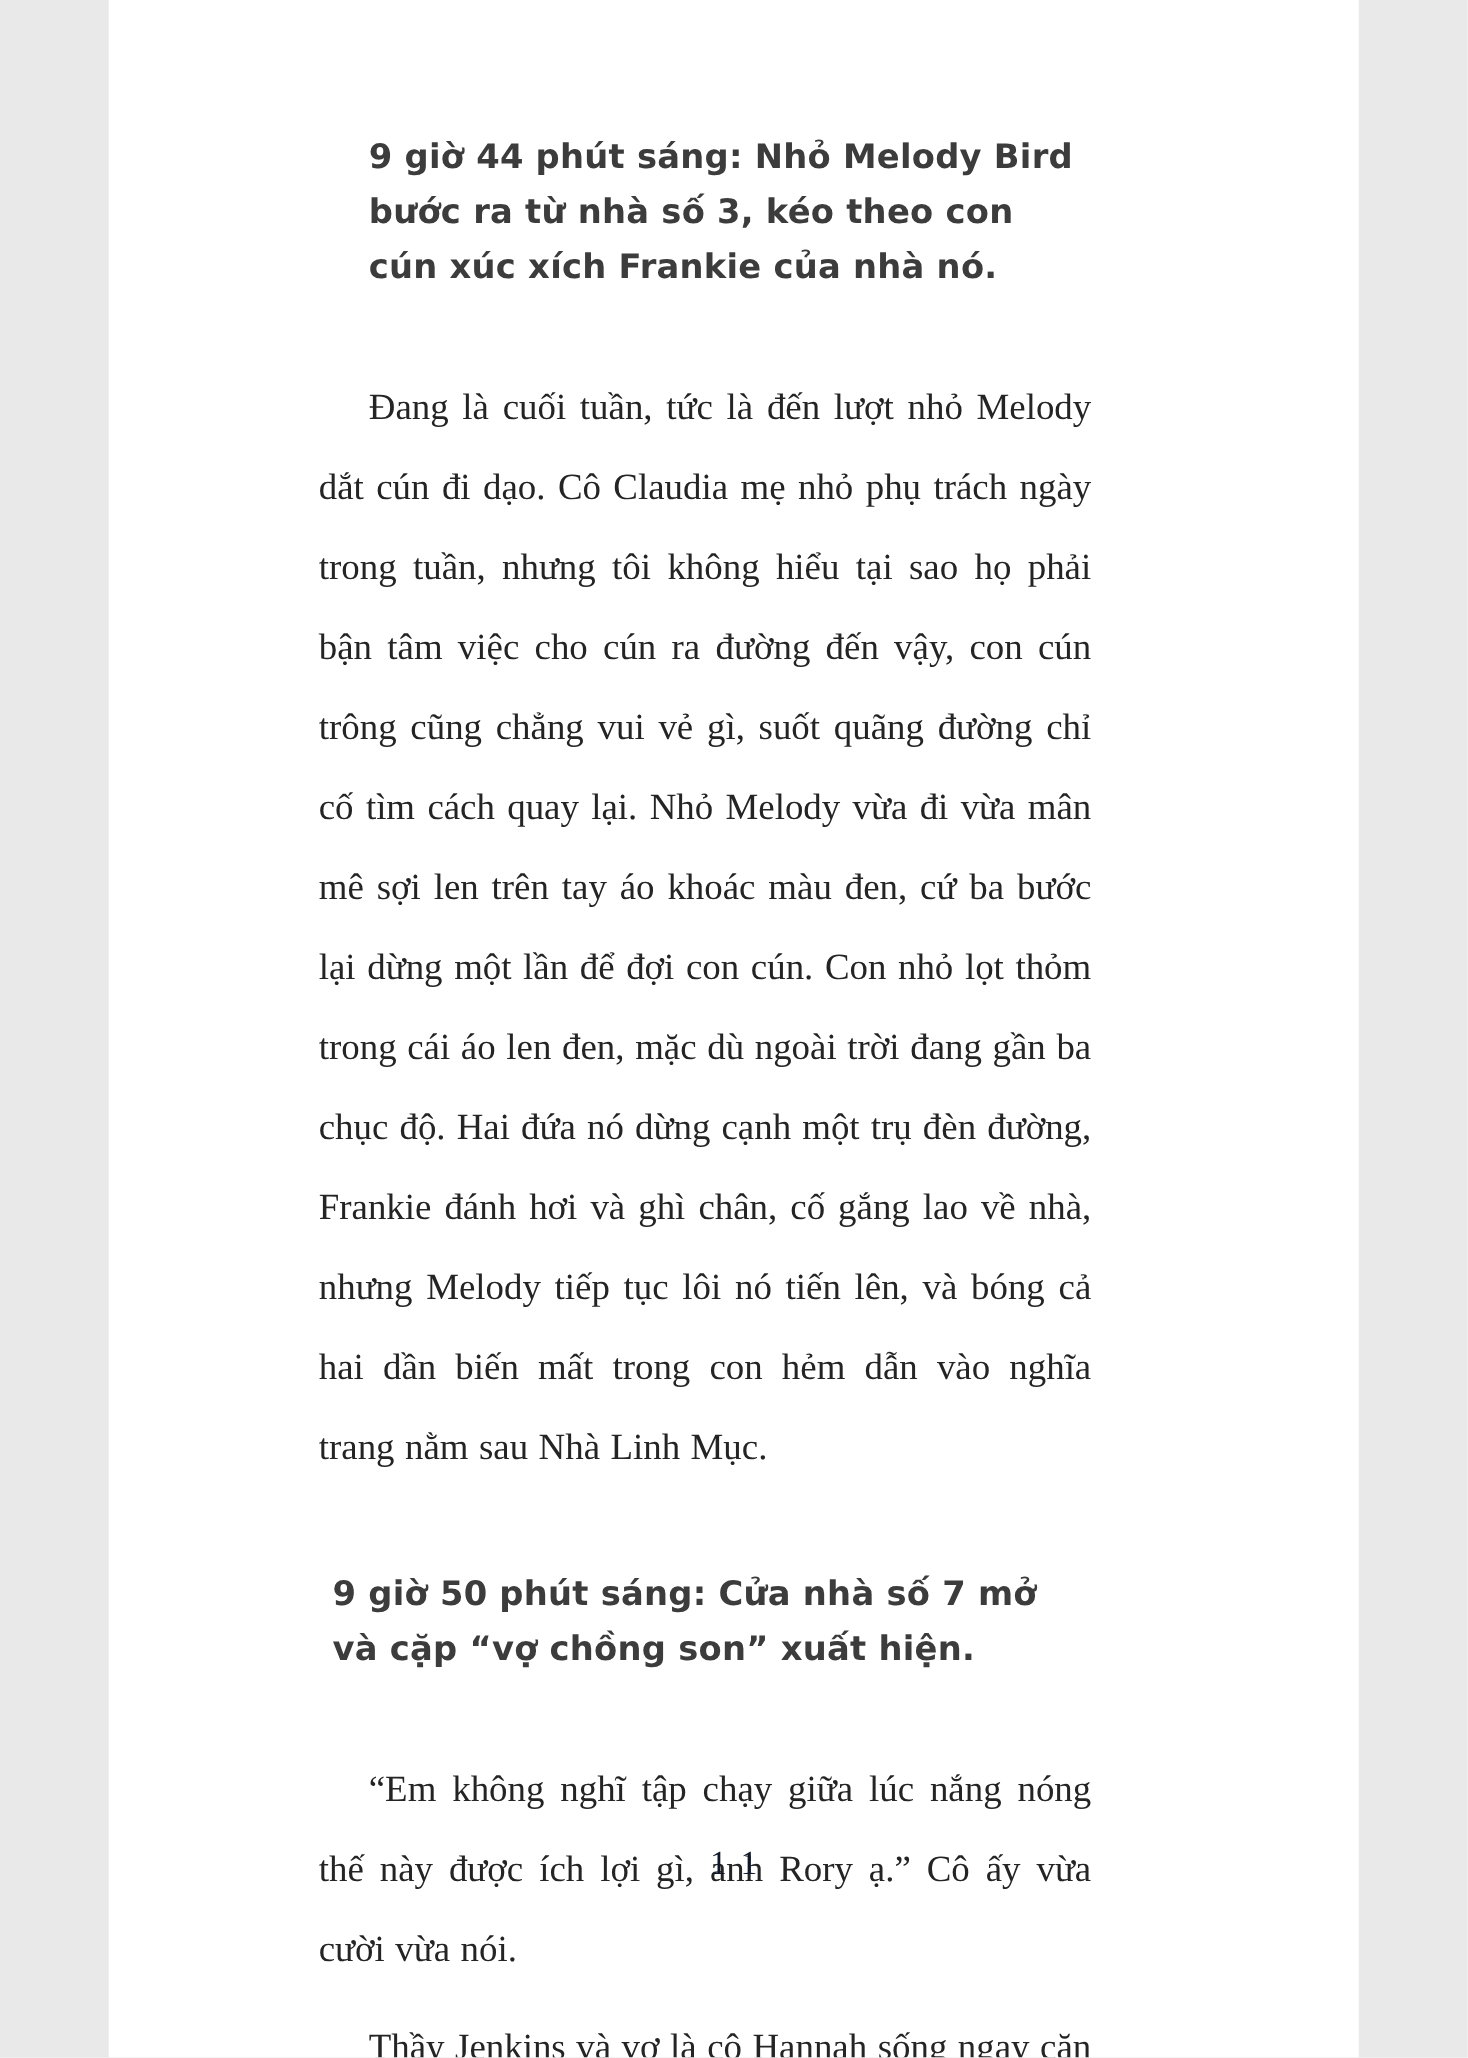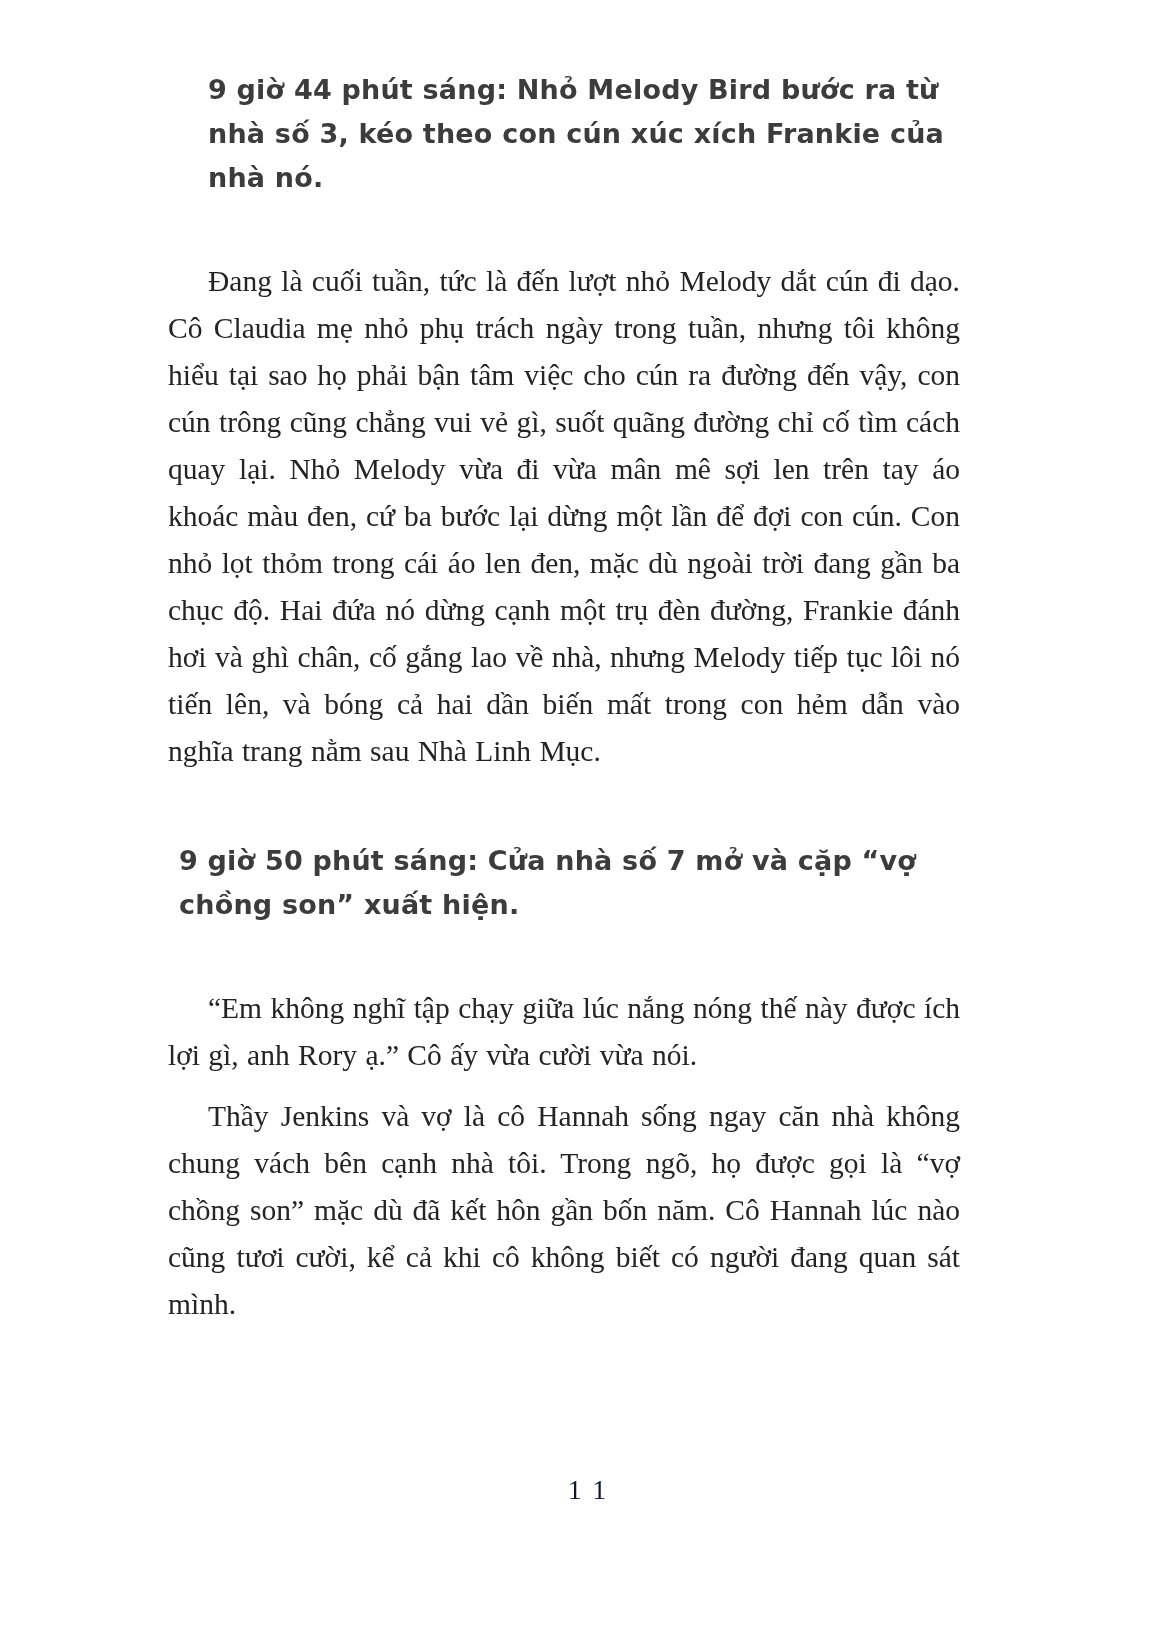--- a/index.html
+++ b/index.html
@@ -2,44 +2,44 @@
 <html lang="vi"><head>
 <meta charset="utf-8">
 <style>
   html, body {
     margin: 0;
     padding: 0;
     background: #e9e9e9;
   }
   .book-page {
     position: relative;
-    width: 1174px;
+    width: 1000px;
     height: 1646px;
     margin: 0 auto;
     background: #ffffff;
     overflow: hidden;
     box-sizing: border-box;
-    padding: 68px 214px 0 168px;
+    padding: 104px 214px 0 168px;
   }
   .heading {
     font-family: "DejaVu Sans", sans-serif;
     font-weight: 700;
     font-size: 27px;
     line-height: 44px;
     color: #3c3c3c;
     margin: 0 0 0 40px;
     text-align: left;
     letter-spacing: 0.2px;
   }
   .heading-1 { margin-bottom: 58px; }
   .heading-2 { margin-top: 64px; margin-bottom: 58px; margin-left: 11px; }
   .para {
     font-family: "Liberation Serif", "DejaVu Serif", serif;
     font-size: 29.5px;
-    line-height: 47px;
+    line-height: 64px;
     color: #242424;
     text-align: justify;
     text-indent: 40px;
     margin: 0;
     word-spacing: 1px;
   }
   .para + .para { margin-top: 14px; }
   .page-number {
     position: absolute;
     left: 0;

